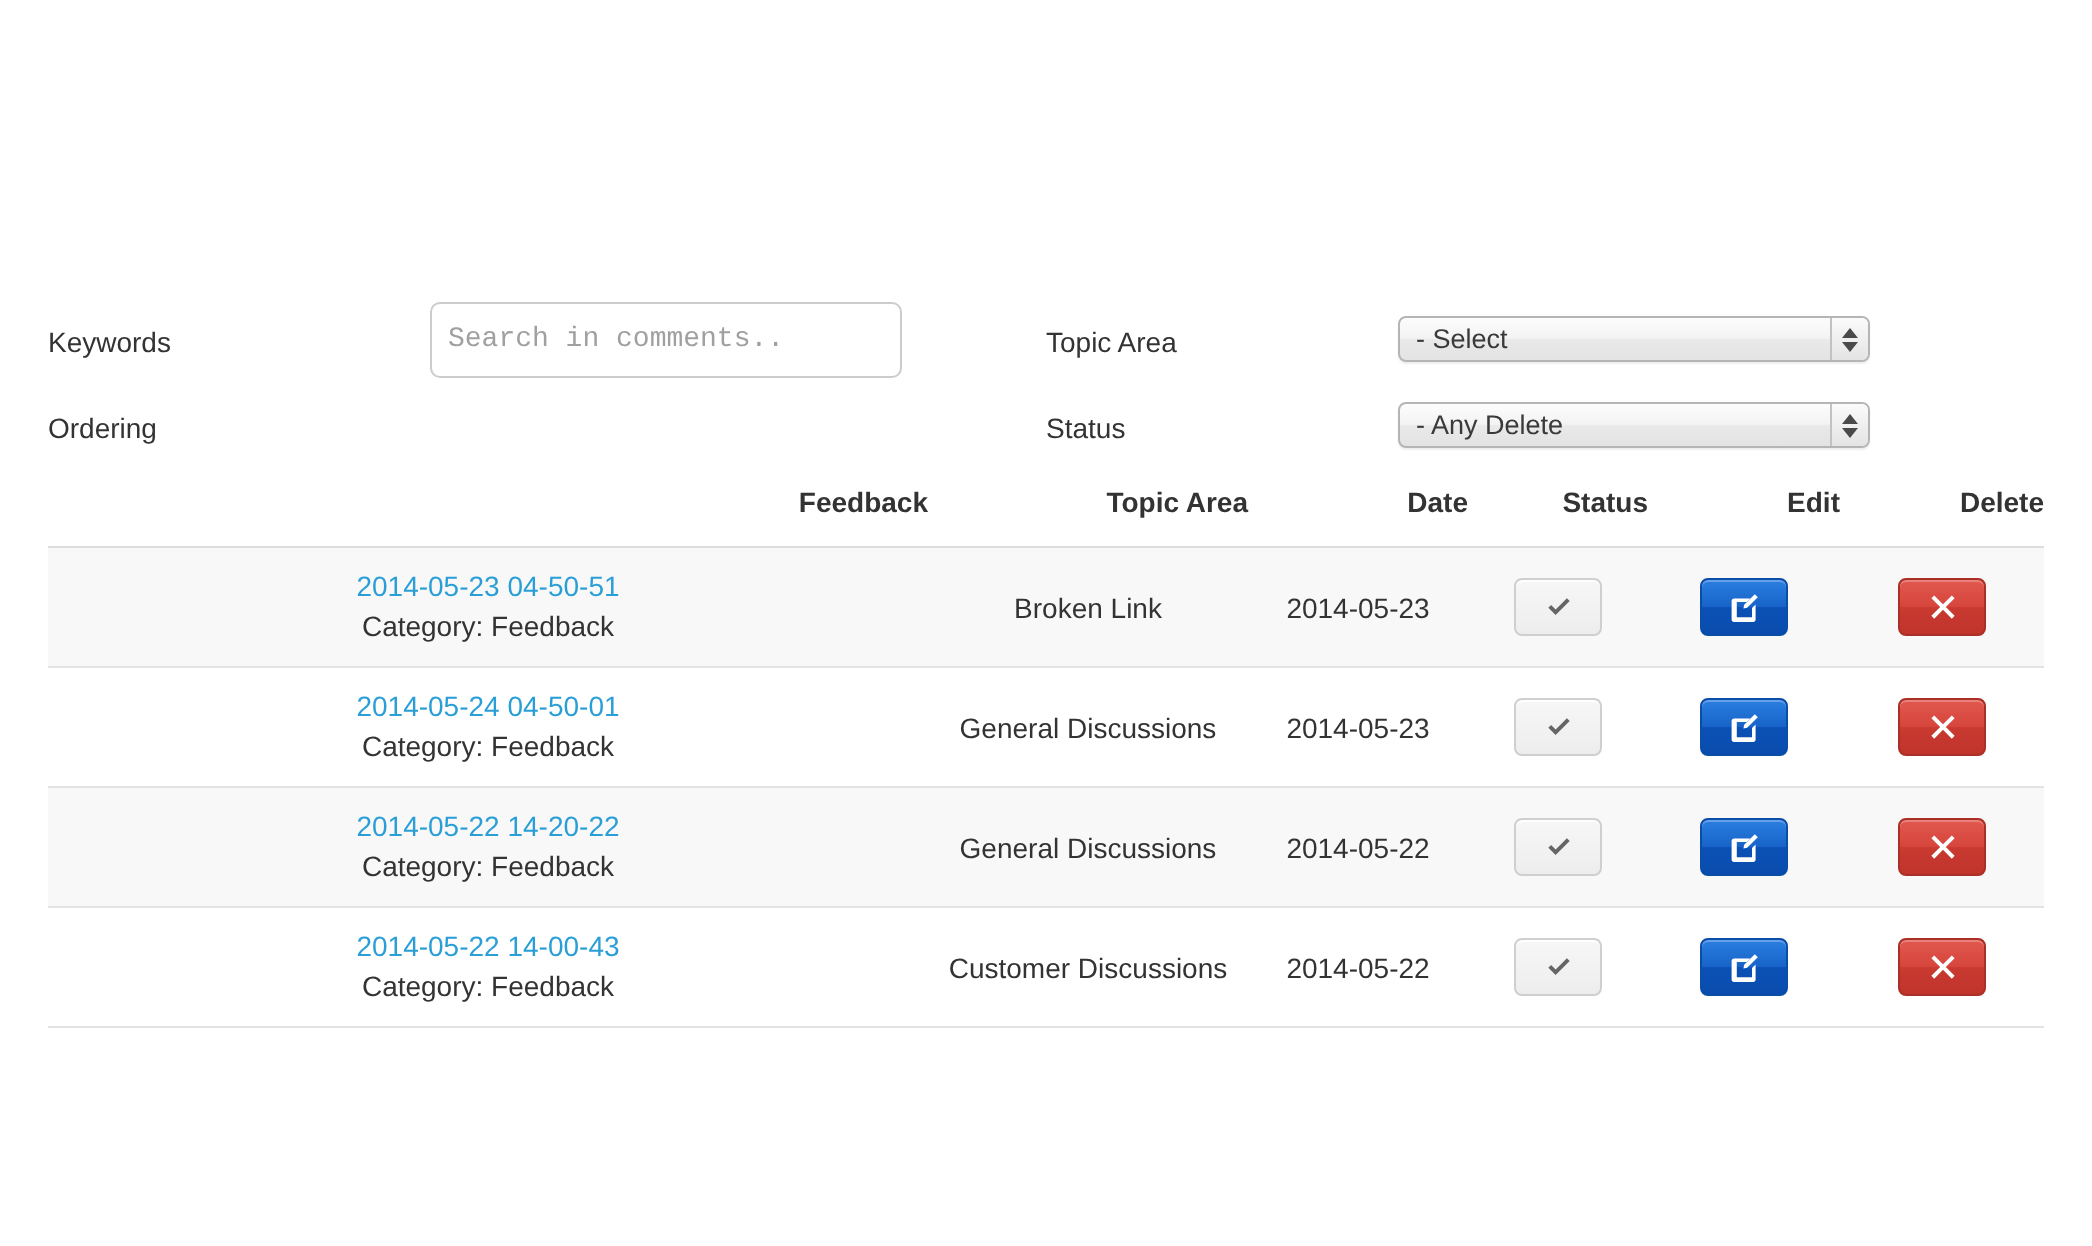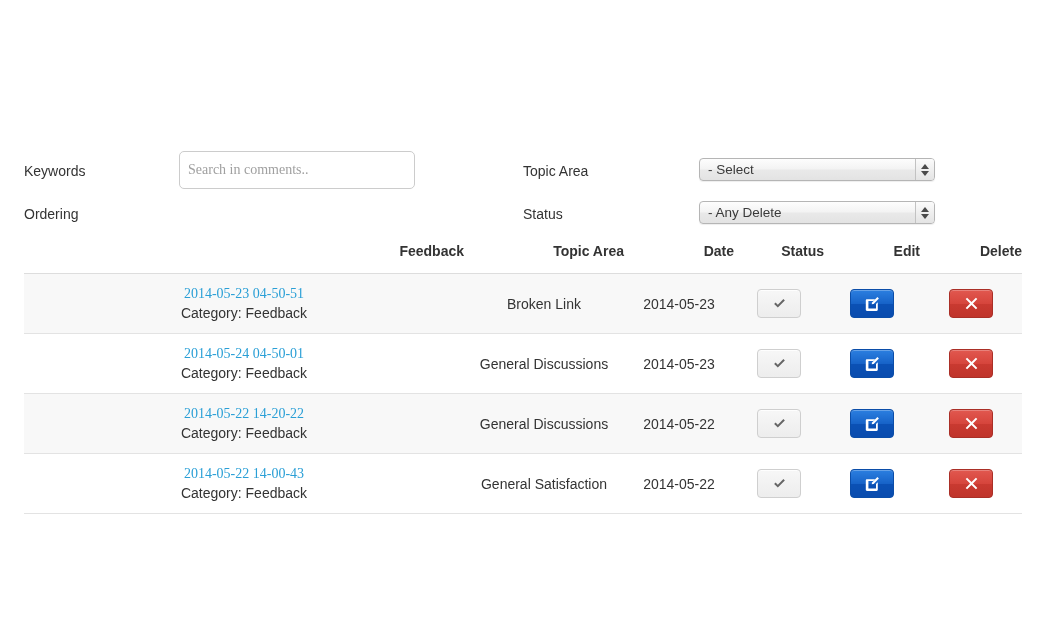--- a/index.html
+++ b/index.html
@@ -70,27 +70,28 @@
   }
   .filter-control {
     flex: 0 0 auto;
   }
 
   .text-input {
     width: 236px;
     height: 38px;
     box-sizing: border-box;
     padding: 3px 8px;
-    font-family: Liberation Serif, serif;
+    font-family: Liberation Mono, monospace;
     font-size: 14px;
     color: #555555;
     background: #ffffff;
     border: 1px solid #cccccc;
     border-radius: 5px;
     outline: none;
+    margin-left: 36px;
   }
   .text-input::placeholder {
     color: #a0a0a0;
   }
 
   .select-wrap {
     position: relative;
     width: 236px;
     height: 23px;
     box-sizing: border-box;
@@ -180,21 +181,20 @@
   td.cell-feedback {
     text-align: left;
     padding-left: 0;
   }
   .fb-link {
     display: block;
     color: #2a9fd6;
     text-decoration: none;
     font-size: 14px;
     line-height: 19px;
-    font-family: Liberation Serif, serif;
   }
   .fb-category {
     display: block;
     color: #333333;
     font-size: 14px;
     line-height: 20px;
   }
 
   
   .btn {
@@ -393,21 +393,21 @@
         </svg>
       </button>
     </td>
   </tr>
 
   <tr>
     <td class="cell-feedback">
       <a class="fb-link" href="#">2014-05-22 14-00-43</a>
       <span class="fb-category">Category: Feedback</span>
     </td>
-    <td>General Satisfaction</td>
+    <td>Customer Discussions</td>
     <td>2014-05-22</td>
     <td>
       <button class="btn btn-status">
         <svg width="15" height="15" viewBox="0 0 16 16">
           <path d="M6.2 12.3L2.3 8.4l1.5-1.5 2.4 2.4 6.0-6.0 1.5 1.5z" fill="#666666"></path>
         </svg>
       </button>
     </td>
     <td>
       <button class="btn btn-edit">

